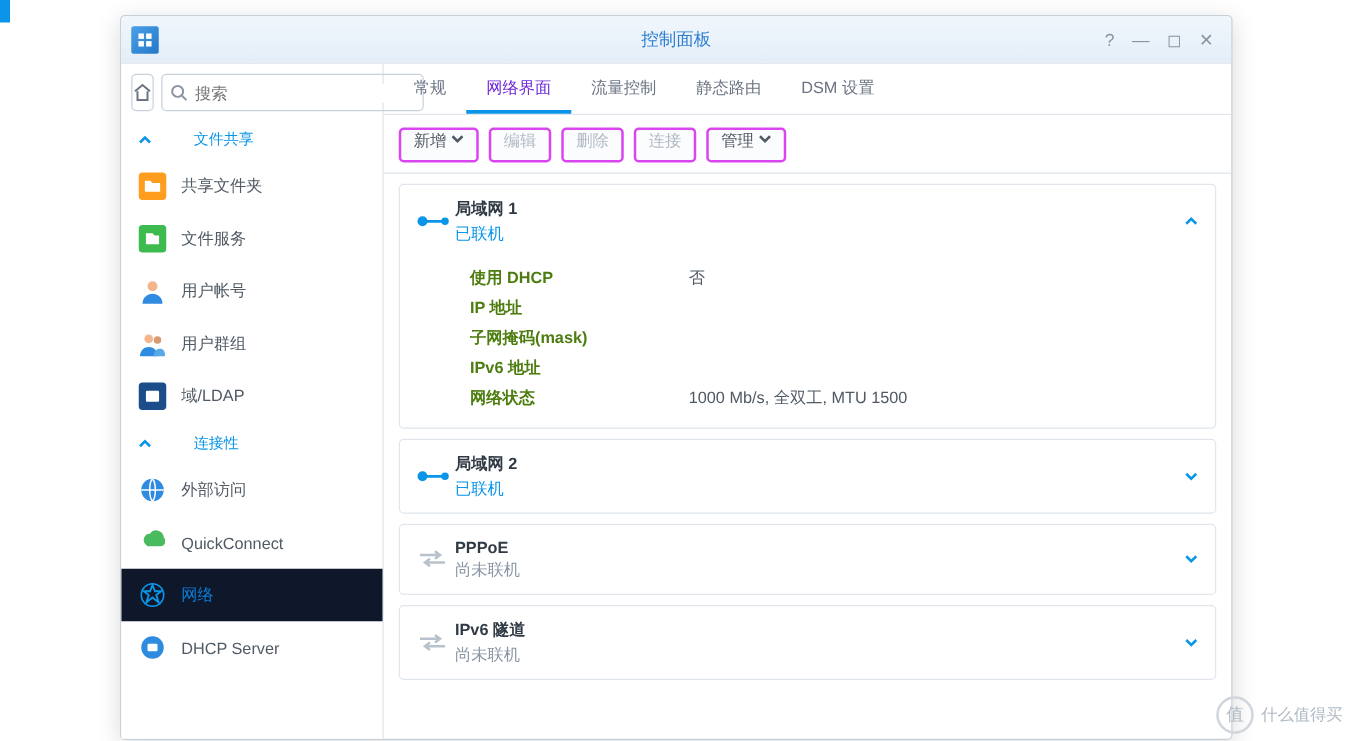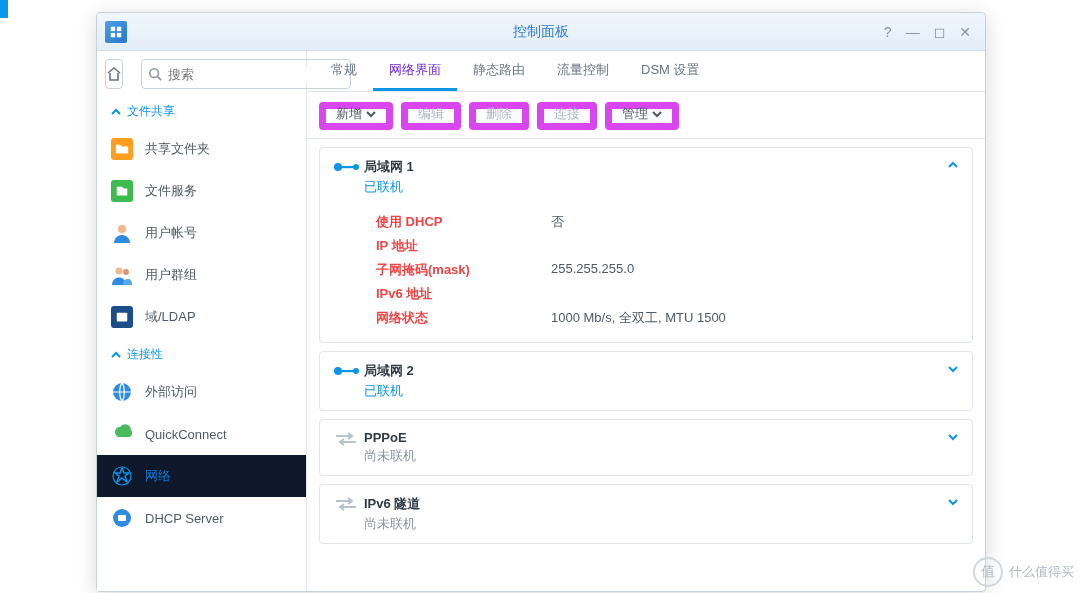--- a/index.html
+++ b/index.html
@@ -7,54 +7,54 @@
 .bluebar { position: absolute; left: 0; top: 0; width: 8px; height: 18px; background: #0a95e8; }
 .window { position: absolute; left: 96px; top: 12px; width: 890px; height: 580px; background: #fff; border: 1px solid #c8d0d8; border-radius: 4px; box-shadow: 0 4px 20px rgba(0,0,0,0.15); display: flex; flex-direction: column; }
 .titlebar { height: 38px; background: linear-gradient(#f0f6fc, #e4eef8); border-bottom: 1px solid #d0dae4; border-radius: 4px 4px 0 0; display: flex; align-items: center; position: relative; }
 .app-icon { width: 22px; height: 22px; margin-left: 8px; background: linear-gradient(135deg,#4aa0e8,#2478c8); border-radius: 2px; display:flex; align-items:center; justify-content:center; }
 .app-icon svg { width: 14px; height:14px; fill:#fff; }
 .title { position: absolute; left:0; right:0; text-align:center; color:#2d7dcf; font-size:14px; pointer-events:none; }
 .win-controls { margin-left: auto; display:flex; gap:14px; padding-right:14px; color:#8895a4; }
 .win-controls span { cursor:pointer; font-size:14px; }
 .body { flex:1; display:flex; overflow:hidden; }
 .sidebar { width:210px; border-right:1px solid #e0e6ec; display:flex; flex-direction:column; background:#fff; }
-.topnav { display:flex; padding:8px 8px 6px 8px; gap:18px; }
+.topnav { display:flex; padding:8px 8px 6px 8px; gap:6px; }
 .home-btn { width:34px; height:30px; border:1px solid #c8d2dc; border-radius:4px; background:#fff; display:flex; align-items:center; justify-content:center; cursor:pointer; }
 .home-btn svg { width:16px; height:16px; stroke:#6a7482; fill:none; stroke-width:1.6; }
 .search-wrap { flex:1; height:30px; border:1px solid #c8d2dc; border-radius:4px; display:flex; align-items:center; padding:0 6px; }
 .search-wrap svg { width:14px; height:14px; stroke:#8a94a2; fill:none; stroke-width:1.8; }
 .search-wrap input { border:none; outline:none; flex:1; margin-left:6px; font-size:13px; color:#505a64; }
-.cat { display:flex; align-items:center; padding:8px 14px; color:#0a95e8; font-size:12px; cursor:pointer; }
+.cat { display:flex; align-items:center; padding:8px 14px; color:#0a95e8; font-size:12px; cursor:pointer;gap:28px; }
 .cat svg { width:10px; height:10px; stroke:#0a95e8; fill:none; stroke-width:2; margin-right:6px; }
 .nav-item { display:flex; align-items:center; height:42px; padding-left:14px; cursor:pointer; color:#505a64; }
 .nav-item.active { background:#0f172a; color:#0a7dd8; }
 .nav-icon { width:22px; height:22px; margin-right:12px; border-radius:3px; display:flex; align-items:center; justify-content:center; color:#fff; }
 .ic-orange { background:#ff9e1e; }
 .ic-green { background:#3ebb4e; }
 .ic-navy { background:#1a4d8a; }
 .ic-blue svg, .ic-navy svg { fill:#fff; }
 .main { flex:1; display:flex; flex-direction:column; overflow:hidden; }
 .tabs { display:flex; border-bottom:1px solid #e0e6ec; padding-left:8px; }
 .tab { padding:10px 16px 9px; color:#6a7482; cursor:pointer; font-size:13px; border-bottom:3px solid transparent; }
 .tab.active { color:#6d28d9; border-bottom-color:#0a95e8; }
 .toolbar { display:flex; gap:8px; padding:10px 12px 8px; border-bottom:1px solid #e0e6ec; }
-.btn { height:28px; padding:0 10px; border:7px solid #d946ef; border-radius:4px; background:#fbfcfd; display:flex; align-items:flex-end; cursor:pointer; color:#505a64; font-size:13px;font-family:Liberation Mono, monospace; }
+.btn { height:28px; padding:0 10px; border:2px solid #d946ef; border-radius:4px; background:#fbfcfd; display:flex; align-items:flex-start; cursor:pointer; color:#505a64; font-size:13px; }
 .btn.disabled { color:#b0bac4; cursor:default; }
 .btn .caret { margin-left:4px; }
 .content { flex:1; overflow-y:auto; padding:8px 12px; }
 .iface { border:1px solid #e0e6ec; border-radius:4px; margin-bottom:8px; background:#fff; }
-.iface-hdr { display:flex; align-items:flex-start; padding:10px 14px; cursor:pointer; }
+.iface-hdr { display:flex; align-items:center; padding:10px 14px; cursor:pointer; }
 .iface-icon { width:30px; margin-top:2px; }
 .if-title { font-weight:bold; color:#303a44; font-size:13px; }
 .if-status { color:#0a95e8; font-size:13px; margin-top:2px; }
 .if-status.inactive { color:#8a94a2; }
 .chev { margin-left:auto; color:#0a95e8; }
 .iface-body { padding:4px 14px 12px 56px; }
 .row { display:flex; padding:3px 0; font-size:13px; color:#505a64; }
-.row .label { width:175px; font-weight:bold; color:#ef4444; }
+.row .label { width:175px; font-weight:bold; color:#4d7c0f; }
 .row .value { flex:1; }
 .ipv6-box { border:2px solid #d22f2f; padding:2px 4px; margin:-2px -4px 2px -4px; display:inline-block; }
 .watermark { position:absolute; right:6px; bottom:6px; display:flex; align-items:center; gap:6px; color:#b0bac4; font-size:13px; pointer-events:none; }
 .wm-circ { width:30px; height:30px; border:2px solid #d0d6dc; border-radius:50%; display:flex; align-items:center; justify-content:center; font-size:14px; color:#b0bac4; }
 .caret svg, .chev svg { width:10px; height:10px; stroke:currentColor; fill:none; stroke-width:2; }
 .eth-icon svg { overflow:visible; }
 </style>
 </head>
 <body>
 
@@ -187,22 +187,22 @@
             </svg>
           </div>
         <span>DHCP Server</span>
       </div>
     </div>
 
     <div class="main">
       <div class="tabs">
         <div class="tab">常规</div>
         <div class="tab active">网络界面</div>
+        <div class="tab">流量控制</div>
         <div class="tab">静态路由</div>
-        <div class="tab">流量控制</div>
         <div class="tab">DSM 设置</div>
       </div>
 
       <div class="toolbar">
         <div class="btn">
             <span>新增</span>
             <span class="caret"><svg viewBox="0 0 10 10">
                 <path d="M1 3 L5 7 L9 3"></path>
               </svg></span>
           </div>
@@ -239,21 +239,20 @@
           <div class="iface-body">
             <div class="row">
                 <div class="label">使用 DHCP</div>
                 <div class="value">否</div>
               </div>
             <div class="row">
                 <div class="label">IP 地址</div>
               </div>
             <div class="row">
                 <div class="label">子网掩码(mask)</div>
-                <div class="value">255.255.255.0</div>
               </div>
             <div class="row">
                 <div class="label">IPv6 地址</div>
             </div>
             <div class="row">
                 <div class="label">网络状态</div>
                 <div class="value">1000 Mb/s, 全双工, MTU 1500</div>
               </div>
           </div>
         </div>

